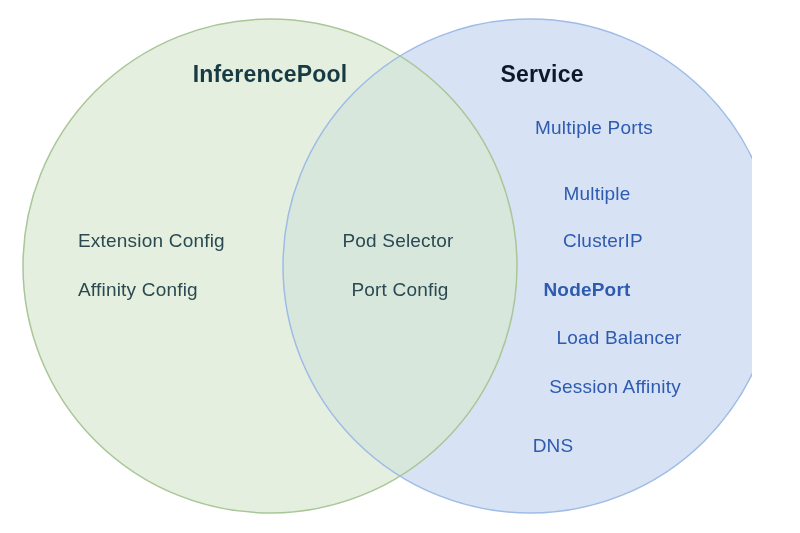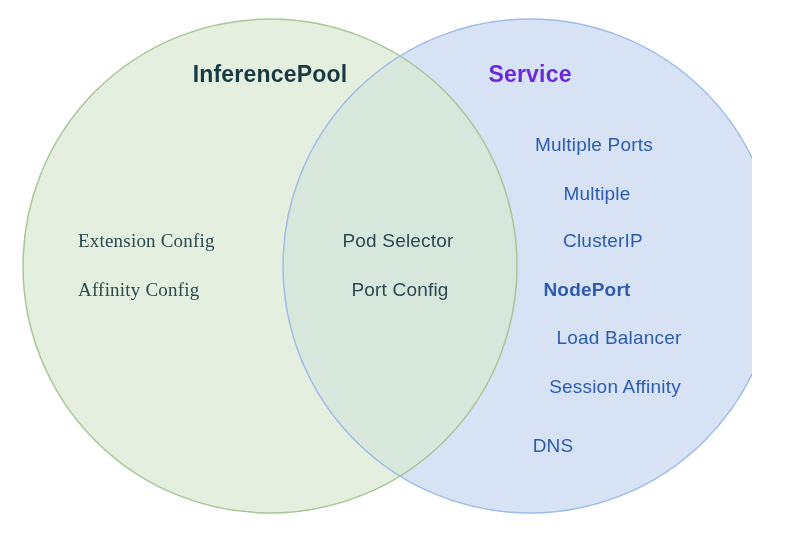--- a/index.html
+++ b/index.html
@@ -31,25 +31,24 @@
     transform: translate(-50%, -50%);
     font-size: 19px;
     letter-spacing: 0.2px;
   }
   .label.title {
     font-size: 23px;
     font-weight: bold;
   }
   .label.left-aligned {
     transform: translateY(-50%);
-    font-family: Liberation Serif, serif;
   }
   .green-text { color: #173a43; }
   .green-item { color: #2b4951; }
-  .blue-text  { color: #6d28d9; }
+  .blue-text  { color: #0f172a; margin-left: 12px; }
   .blue-item  { color: #2e5bb0; }
 </style>
 </head>
 <body>
 
 <div class="canvas">
 
   <svg width="800" height="533" viewBox="0 0 800 533" aria-hidden="true">
     <circle class="c-blue-fill" cx="530" cy="266" r="247"></circle>
     <circle class="c-green-fill" cx="270" cy="266" r="247"></circle>
@@ -62,21 +61,21 @@
   <div class="label green-item left-aligned" style="left:78px; top:241px;">Extension Config</div>
 
   <div class="label green-item left-aligned" style="left:78px; top:290px;">Affinity Config</div>
 
   <div class="label green-item" style="left:400px; top:290px;">Port Config</div>
 
   <div class="label green-item" style="left:398px; top:241px;">Pod Selector</div>
 
   <div class="label title blue-text" style="left:530px; top:74px;">Service</div>
 
-  <div class="label blue-item" style="left:594px; top:145px;">Multiple Ports</div>
+  <div class="label blue-item" style="left:594px; top:128px;">Multiple Ports</div>
 
   <div class="label blue-item" style="left:597px; top:194px;">Multiple</div>
 
   <div class="label blue-item" style="left:603px; top:241px;">ClusterIP</div>
 
   <div class="label blue-item" style="left:587px; top:290px;font-weight:bold;">NodePort</div>
 
   <div class="label blue-item" style="left:615px; top:387px;">Session Affinity</div>
 
   <div class="label blue-item" style="left:619px; top:338px;">Load Balancer</div>

